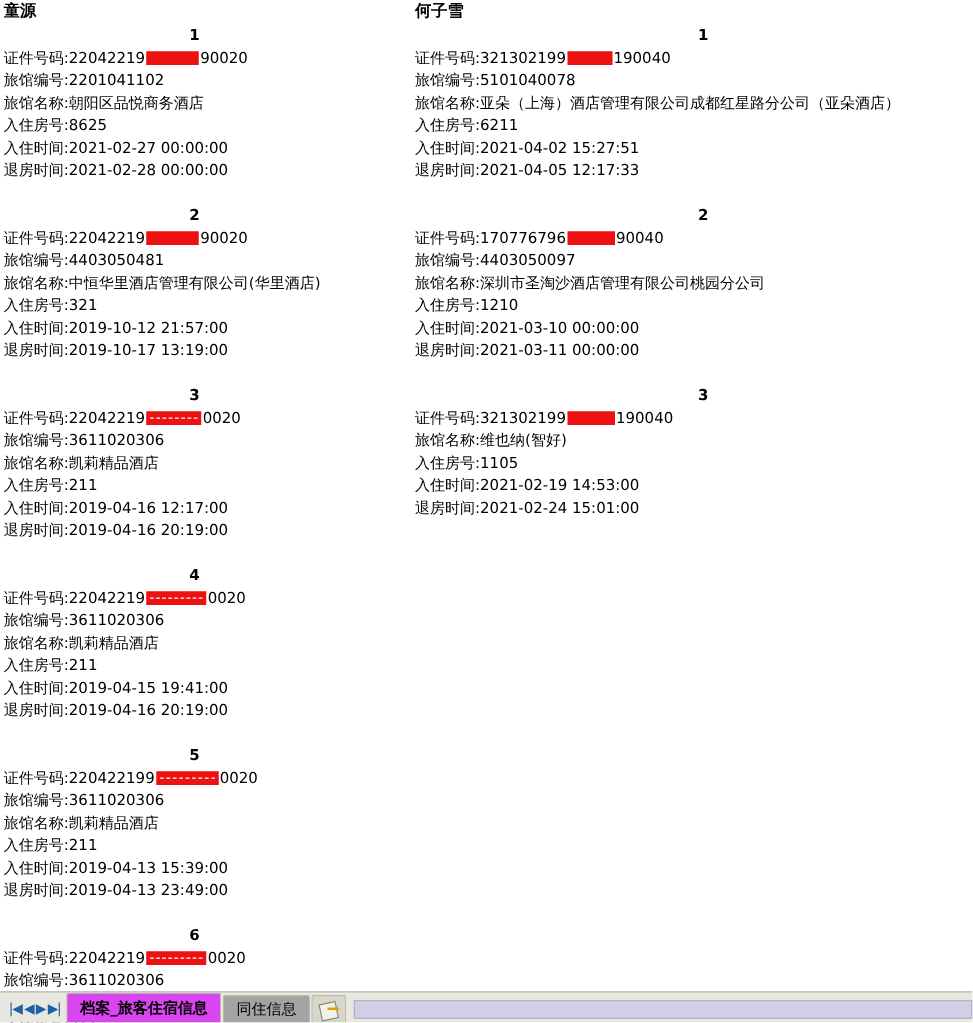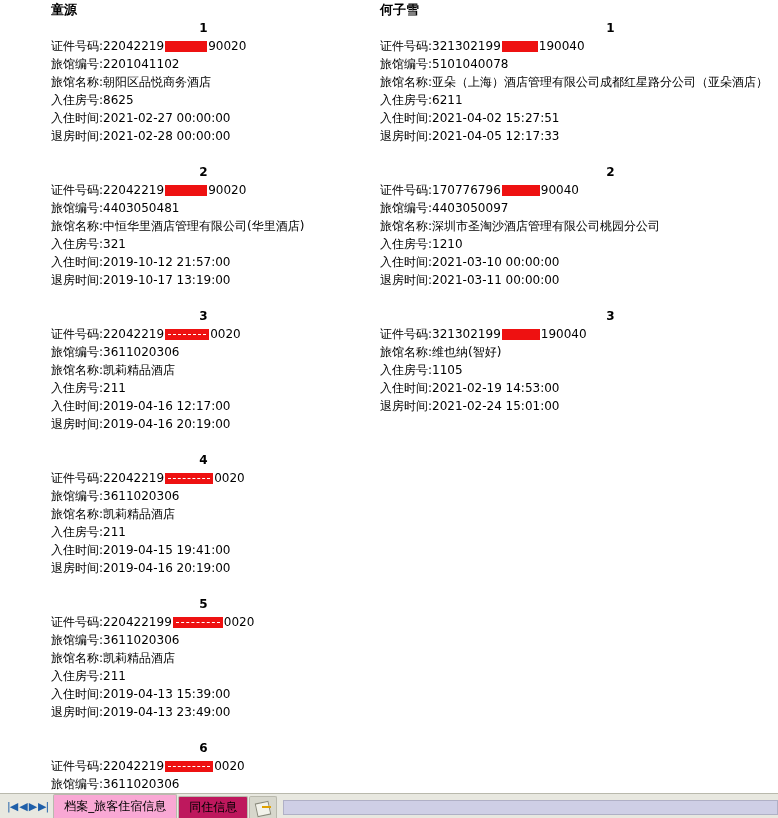--- a/index.html
+++ b/index.html
@@ -14,21 +14,20 @@
     font-size: 12px;
     color: #000000;
     overflow: hidden;
     position: relative;
   }
   .sheet {
     position: relative;
     width: 615px;
     height: 793px;
     box-sizing: border-box;
-    margin-left: 48px;
   }
   .col {
     position: absolute;
     top: 0;
     box-sizing: border-box;
   }
   .col-left  { left: 0px;   width: 311px; }
   .col-right { left: 329px; width: 467px; }
 
   .col-header {
@@ -112,29 +111,29 @@
   .tab-nav span { padding: 0 1px; }
   .tab {
     height: 21px;
     line-height: 21px;
     padding: 0 10px;
     font-size: 12px;
     border: 1px solid #b9b9ad;
     border-bottom: none;
     border-radius: 2px 2px 0 0;
     margin-right: 1px;
-    background: #be185d;
+    background: #a3a3a3;
     color: #000;
     white-space: nowrap;
   }
   .tab.active {
-    background: #f9a8d4;
+    background: #d946ef;
     height: 23px;
     line-height: 23px;
-    font-weight: normal;
+    font-weight: bold;
   }
   .tab-new {
     width: 26px;
     height: 21px;
     border: 1px solid #b9b9ad;
     border-bottom: none;
     border-radius: 2px 2px 0 0;
     background: #d7d7cc;
     position: relative;
   }

